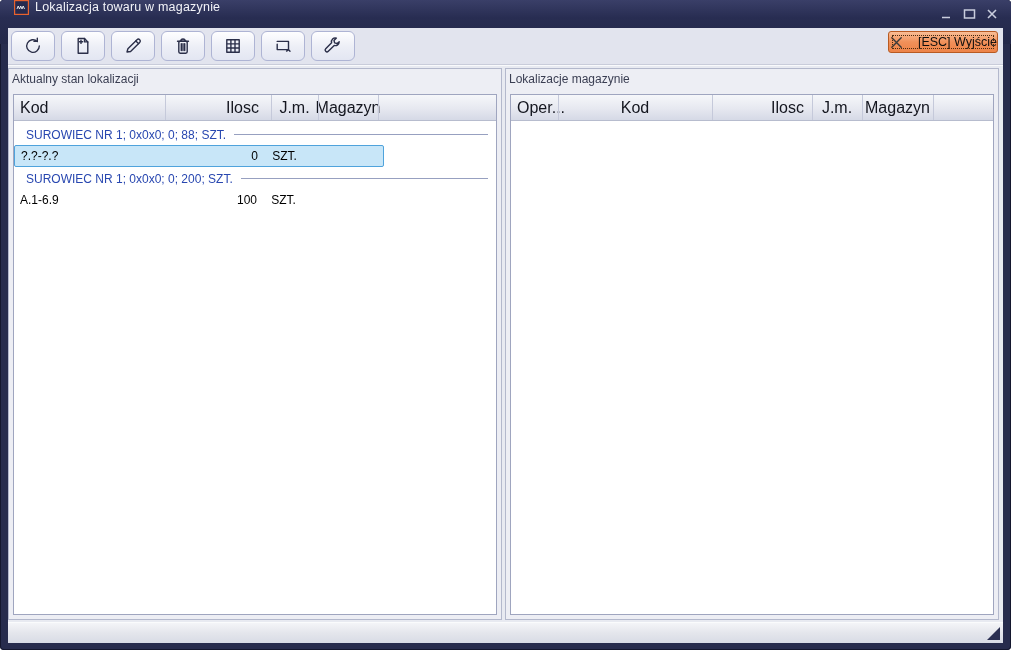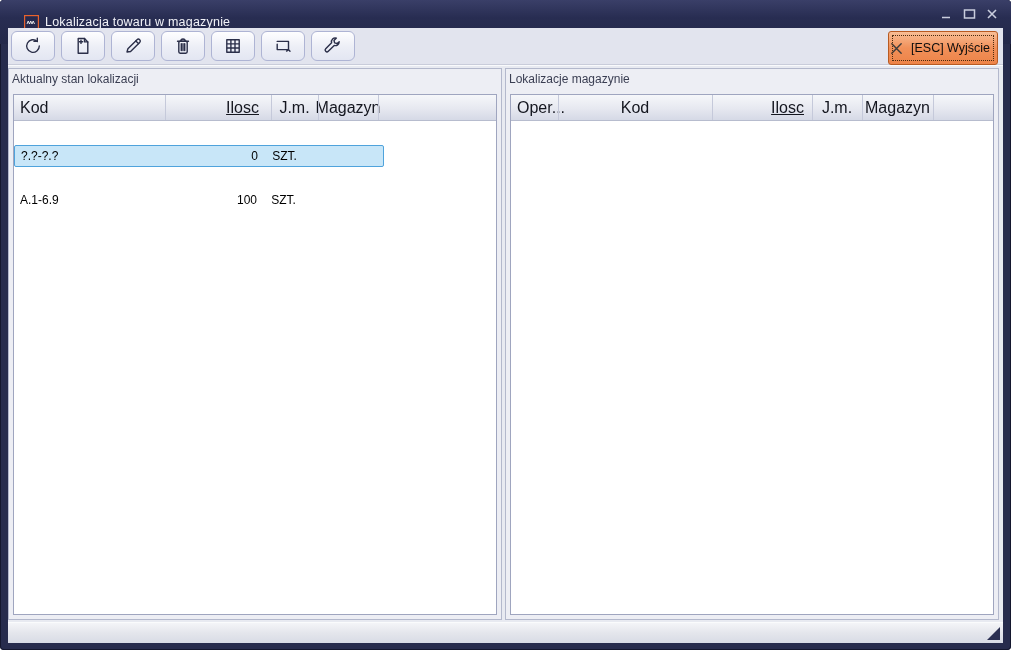--- a/index.html
+++ b/index.html
@@ -6,21 +6,21 @@
   html,body { width:1011px; height:650px; font-family:"Liberation Sans", sans-serif; }
   .window {
     position:relative; width:1011px; height:650px;
     background:#272C4D; border-radius:4px; overflow:hidden;
     box-shadow: inset 0 0 0 1px #14172E;
   }
   
   .titlebar {
     position:absolute; left:0; top:0; width:100%; height:44px;
     background:linear-gradient(#3A3F68 0%, #282D52 40%, #232849 100%);
-    display:flex; align-items:center; padding-left:24px;
+    display:flex; padding-left:14px;
   }
   .app-icon { width:15px; height:15px; display:inline-block; margin-right:6px; flex:0 0 auto; }
   .title-text { color:#F2F3F8; font-size:12.5px; letter-spacing:.2px; white-space:nowrap; }
   .win-controls { position:absolute; right:12px; top:0; height:28px; display:flex; align-items:center; gap:9px; }
   .wc { width:14px; height:14px; display:flex; align-items:center; justify-content:center; cursor:default; }
   
   .client {
     position:absolute; left:8px; top:28px; width:995px; height:615px;
     background:#E8EAF1;
   }
@@ -31,24 +31,24 @@
     box-shadow:0 1px 0 #F9FAFC;
   }
   .tbtn {
     position:absolute; top:3px; width:44px; height:30px;
     background:linear-gradient(#FEFEFF, #ECEEF6 55%, #E3E6F2);
     border:1px solid #AEB4D4; border-radius:6px;
     display:flex; align-items:center; justify-content:center; cursor:pointer;
   }
   .tbtn svg { display:block; }
   .esc-btn {
-    position:absolute; top:3px; left:880px; width:110px; height:34px;
+    position:absolute; top:3px; left:880px; width:110px; height:22px;
     background:linear-gradient(#F9BE96, #F19059 50%, #ED8348);
     border:1px solid #B85A22; border-radius:3px;
-    display:flex; align-items:center; justify-content:flex-start; gap:7px;
+    display:flex; align-items:center; justify-content:space-between; gap:7px;
     cursor:pointer; position:absolute;
   }
   .esc-btn .focus-ring {
     position:absolute; left:3px; top:3px; right:3px; bottom:3px;
     border:1px dotted #4A2B10; border-radius:1px; pointer-events:none;
   }
   .esc-label { font-size:12.5px; color:#0E0E0E; white-space:nowrap; }
   
   .panel {
     position:absolute; top:40px; height:552px; width:494px;
@@ -64,21 +64,21 @@
     background:#FFFFFF; border:1px solid #9FA5BF; overflow:hidden;
   }
   .grid-head {
     position:absolute; left:0; top:0; right:0; height:26px;
     background:linear-gradient(#F6F7FA, #E6E8F0 55%, #D5D9E6);
     border-bottom:1px solid #B7BCCE;
   }
   .hsep { position:absolute; top:0; bottom:0; width:1px; background:#C5C9DA; }
   .hcell { position:absolute; top:0; height:25px; display:flex; align-items:center; font-size:16px; color:#14161F; cursor:pointer; }
   .hcell.left   { justify-content:flex-start; }
-  .hcell.right  { justify-content:flex-end;text-decoration:underline; }
+  .hcell.right  { justify-content:flex-end; }
   .hcell.center { justify-content:center; }
   .grid-body { position:absolute; left:0; top:26px; right:0; bottom:0; background:#fff; }
   .group-row { position:absolute; left:0; right:2px; height:21px; display:flex; align-items:center; cursor:pointer; }
   .group-text { font-size:12px; color:#2847B0; margin-left:12px; white-space:nowrap; }
   .group-line { flex:1; height:1px; background:#97A0C0; margin:0 6px 0 8px; }
   .data-row { position:absolute; left:0; height:22px; cursor:pointer; }
   .data-row .cell { position:absolute; top:0; height:100%; display:flex; align-items:center; font-size:12px; color:#000; }
   .cell.c-kod     { left:0;    width:151px; padding-left:6px; }
   .cell.c-ilosc   { left:151px; width:106px; justify-content:flex-end; padding-right:14px; }
   .cell.c-jm      { left:246px; width:47px;  justify-content:center; }
@@ -202,28 +202,36 @@
           <div class="hcell right" style="left:151px; width:106px; padding-right:12px;">Ilosc</div>
           <div class="hcell center" style="left:257px; width:47px;">J.m.</div>
           <div class="hcell center" style="left:304px; width:60px;">Magazyn</div>
           <div class="hsep" style="left:151px"></div>
           <div class="hsep" style="left:257px"></div>
           <div class="hsep" style="left:304px"></div>
           <div class="hsep" style="left:364px"></div>
         </div>
         <div class="grid-body">
 
+          <div class="group-row" style="top:3px">
+            <span class="group-text">SUROWIEC NR 1; 0x0x0; 0; 88; SZT.</span>
+            <span class="group-line"></span>
+          </div>
 
           <div class="data-row selected" style="top:24px">
             <span class="cell c-kod">?.?-?.?</span>
             <span class="cell c-ilosc">0</span>
             <span class="cell c-jm">SZT.</span>
             <span class="cell c-magazyn"></span>
           </div>
 
+          <div class="group-row" style="top:47px">
+            <span class="group-text">SUROWIEC NR 1; 0x0x0; 0; 200; SZT.</span>
+            <span class="group-line"></span>
+          </div>
 
           <div class="data-row" style="top:68px; width:370px;">
             <span class="cell c-kod">A.1-6.9</span>
             <span class="cell c-ilosc">100</span>
             <span class="cell c-jm">SZT.</span>
             <span class="cell c-magazyn"></span>
           </div>
 
         </div>
       </div>

